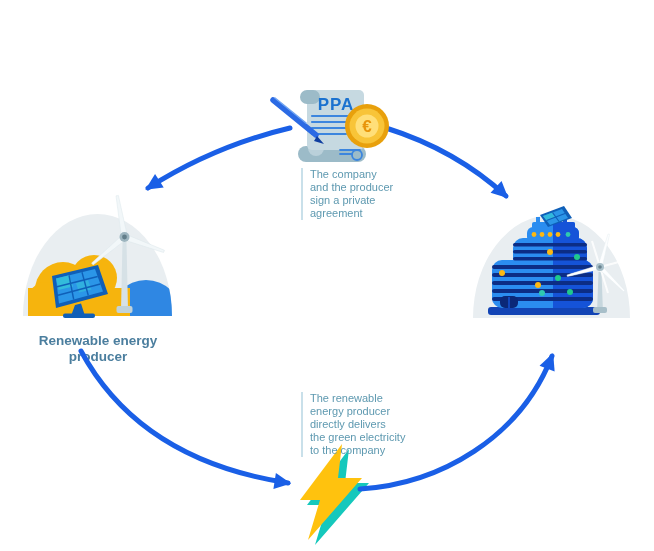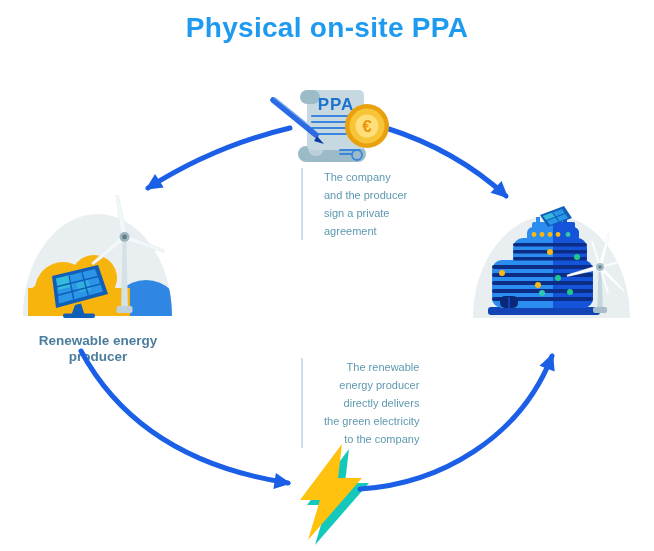--- a/index.html
+++ b/index.html
@@ -5,46 +5,45 @@
   html,body { margin:0; padding:0; background:#ffffff; }
   .canvas {
     position:relative; width:654px; height:551px; background:#ffffff;
     font-family:"Liberation Sans", sans-serif; overflow:hidden;
   }
   .title {
     position:absolute; top:12px; left:0; right:0; text-align:center;
     font-size:28px; font-weight:bold; color:#1e9af0; letter-spacing:.3px;
   }
   .caption {
-    position:absolute; font-size:11px; line-height:18px; color:#5e99b0;
-    border-left:2px solid #c9e0ea; padding-left:21px; white-space:pre-line;
+    position:absolute; font-size:11px; line-height:13px; color:#5e99b0;
+    border-left:2px solid #c9e0ea; padding-left:7px; white-space:pre-line;
     z-index:3;
   }
   #caption-agreement { left:301px; top:168px; }
-  #caption-delivery  { left:301px; top:358px;text-align:right; }
+  #caption-delivery  { left:301px; top:392px; }
   .node-label {
     position:absolute; text-align:center; font-weight:bold; font-size:13.5px;
     line-height:16px; color:#4b7e9e; white-space:pre-line; z-index:1;margin-top:12px;
   }
   #label-producer { left:18px;  top:321px; width:160px; }
   #label-company  { left:468px; top:324px; width:168px; }
   .abs { position:absolute; }
   #arrows   { left:0;   top:0;    z-index:2; }
   #doc      { left:256px; top:74px;  z-index:3; }
   #producer { left:18px;  top:192px; z-index:1; }
   #company  { left:466px; top:194px; z-index:1; }
   #bolt     { left:298px; top:444px; z-index:1; }
   svg text { font-family:"Liberation Sans", sans-serif; }
 </style>
 </head>
 <body>
 
 <div class="canvas">
 
-  <div class="title">Physical on-site PPA</div>
 
   <svg id="arrows" class="abs" width="654" height="551" viewBox="0 0 654 551">
     <defs>
       <marker id="ah" viewBox="0 0 4 4" refX="3.2" refY="2" markerWidth="3.6" markerHeight="3.6" orient="auto">
         <path d="M0.2,0.2 L3.9,2 L0.2,3.8 Z" fill="#1a5fe6"></path>
       </marker>
     </defs>
     <path d="M290 128 Q214 146 148 188" fill="none" stroke="#1a5fe6" stroke-width="5" stroke-linecap="round" marker-end="url(#ah)"></path>
     <path d="M386 128 Q456 150 506 196" fill="none" stroke="#1a5fe6" stroke-width="5" stroke-linecap="round" marker-end="url(#ah)"></path>
     <path d="M81 351 Q140 460 288 483" fill="none" stroke="#1a5fe6" stroke-width="5" stroke-linecap="round" marker-end="url(#ah)"></path>

